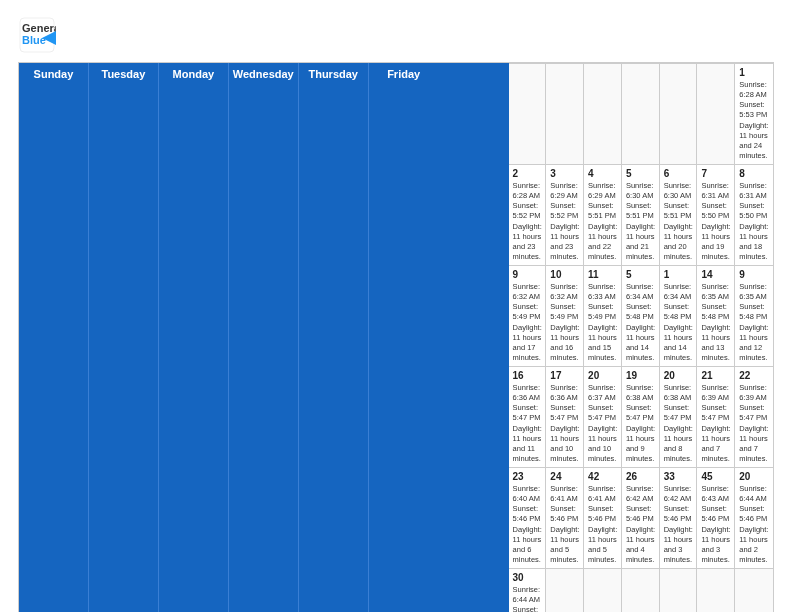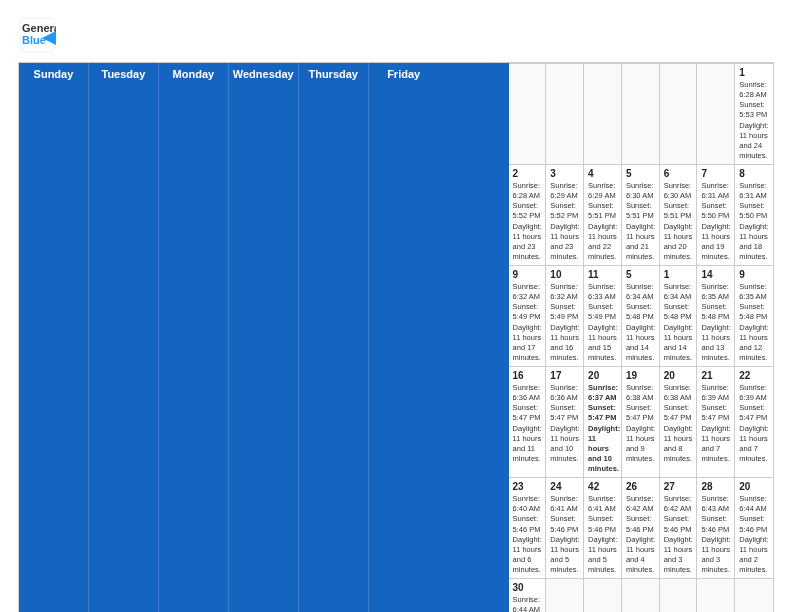--- a/index.html
+++ b/index.html
@@ -257,21 +257,21 @@
           </div>
           <div class="cal-cell">
             <div class="cell-date">17</div>
             <div class="cell-info" style="white-space: pre-line;">Sunrise: 6:36 AM
 Sunset: 5:47 PM
 Daylight: 11 hours
 and 10 minutes.</div>
           </div>
           <div class="cal-cell">
             <div class="cell-date">20</div>
-            <div class="cell-info" style="white-space: pre-line; font-weight: bold;">Sunrise: 6:37 AM
+            <div class="cell-info" style="white-space: pre-line;">Sunrise: 6:37 AM
 Sunset: 5:47 PM
 Daylight: 11 hours
 and 10 minutes.</div>
           </div>
           <div class="cal-cell">
             <div class="cell-date">19</div>
             <div class="cell-info" style="white-space: pre-line;">Sunrise: 6:38 AM
 Sunset: 5:47 PM
 Daylight: 11 hours
 and 9 minutes.</div>
@@ -321,28 +321,28 @@
 and 5 minutes.</div>
           </div>
           <div class="cal-cell">
             <div class="cell-date">26</div>
             <div class="cell-info" style="white-space: pre-line;">Sunrise: 6:42 AM
 Sunset: 5:46 PM
 Daylight: 11 hours
 and 4 minutes.</div>
           </div>
           <div class="cal-cell">
-            <div class="cell-date">27</div>
+            <div class="cell-date">33</div>
             <div class="cell-info" style="white-space: pre-line;">Sunrise: 6:42 AM
 Sunset: 5:46 PM
 Daylight: 11 hours
 and 3 minutes.</div>
           </div>
           <div class="cal-cell">
-            <div class="cell-date">28</div>
+            <div class="cell-date">45</div>
             <div class="cell-info" style="white-space: pre-line;">Sunrise: 6:43 AM
 Sunset: 5:46 PM
 Daylight: 11 hours
 and 3 minutes.</div>
           </div>
           <div class="cal-cell">
             <div class="cell-date">20</div>
             <div class="cell-info" style="white-space: pre-line;">Sunrise: 6:44 AM
 Sunset: 5:46 PM
 Daylight: 11 hours

